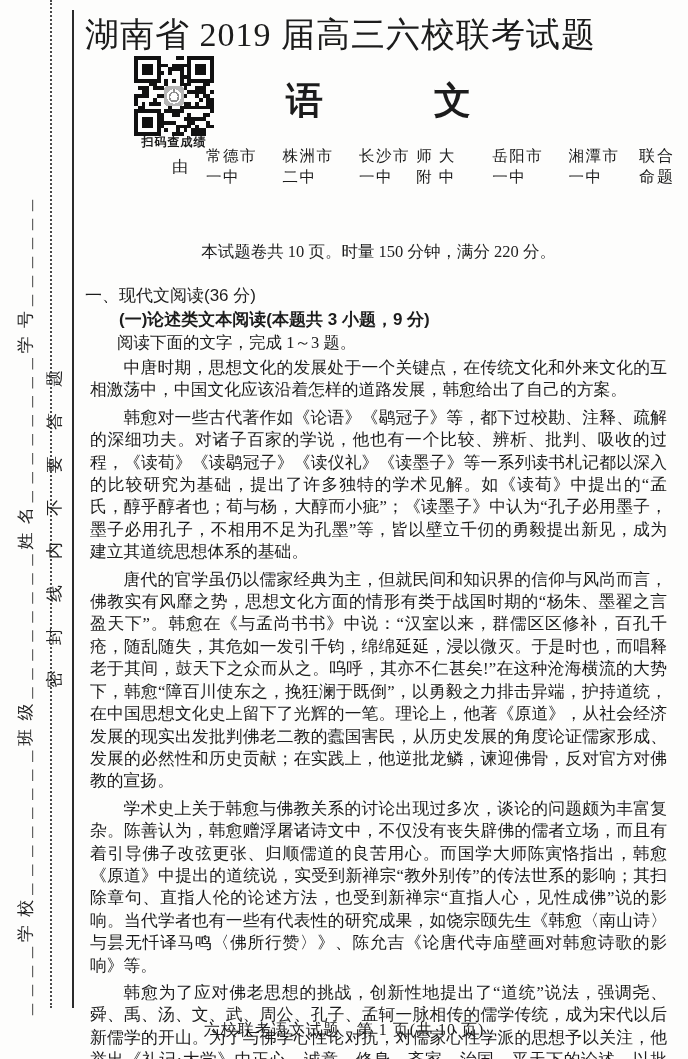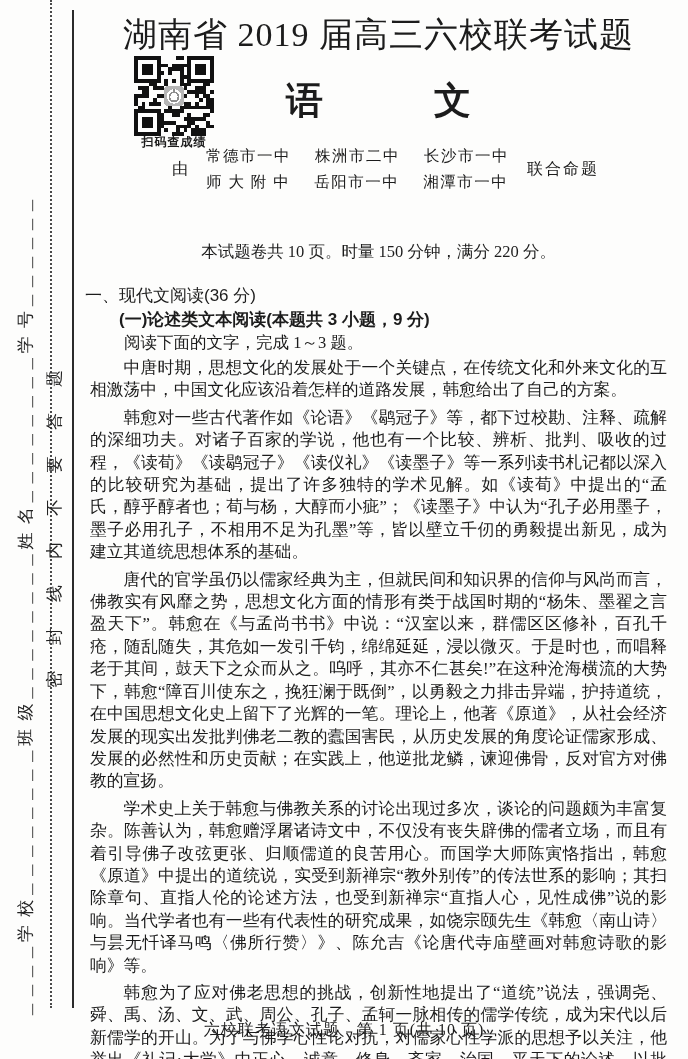--- a/index.html
+++ b/index.html
@@ -11,46 +11,46 @@
   
   .dotted-line{position:absolute;left:50px;top:0;height:1008px;width:0;
     border-left:2px dotted #4a4a4a;}
   .solid-line{position:absolute;left:72px;top:10px;height:998px;width:2px;
     background:#2b2b2b;}
   .v-text{position:absolute;white-space:nowrap;transform:rotate(-90deg);
     transform-origin:0 0;font-family:"Liberation Serif","DejaVu Serif",serif;}
   .v-outer{left:14px;top:1018px;font-size:17px;letter-spacing:2px;color:#222;}
   .v-seal{left:43px;top:688px;font-size:17px;letter-spacing:26px;color:#222;}
   
-  .title{position:absolute;left:85px;top:12px;width:587px;text-align:center;
+  .title{position:absolute;left:85px;top:12px;width:587px;text-align:left;
     font-size:34px;font-weight:400;letter-spacing:1px;}
   .qr{position:absolute;left:134px;top:56px;width:80px;height:80px;}
   .qr svg{display:block;}
   .qr-caption{position:absolute;left:130px;top:134px;width:88px;text-align:center;
     font-size:12px;font-weight:700;letter-spacing:1px;
     font-family:"Liberation Sans","DejaVu Sans",sans-serif;}
   .subject{position:absolute;left:85px;top:76px;width:587px;text-align:center;
     font-size:37px;font-weight:700;}
   .commission{position:absolute;left:172px;top:146px;display:flex;
     align-items:center;gap:18px;font-size:16px;}
-  .commission .schools{display:flex;flex-direction:column;gap:5px;}
+  .commission .schools{display:flex;flex-direction:row;gap:5px;}
   .commission .srow{display:flex;gap:24px;}
   .commission .srow span{letter-spacing:1.5px;font-size:15.5px;}
   .commission .joint{letter-spacing:2px;}
   .producer{position:absolute;left:85px;top:206px;width:587px;text-align:center;
     font-size:17px;font-weight:700;letter-spacing:1px;
     font-family:"Liberation Sans","DejaVu Sans",sans-serif;}
   .exam-info{position:absolute;left:85px;top:241px;width:587px;text-align:center;
     font-size:16.5px;}
   
   .h1{position:absolute;left:85px;top:284px;font-size:17px;font-weight:400;
     font-family:"Liberation Sans","DejaVu Sans",sans-serif;}
   .h2{position:absolute;left:119px;top:308px;font-size:17px;font-weight:700;
     font-family:Liberation Sans, sans-serif;}
-  .instruction{position:absolute;left:124px;top:332px;font-size:16.5px;}
+  .instruction{position:absolute;left:117px;top:332px;font-size:16.5px;}
   .bodytext{position:absolute;left:85px;top:352px;width:587px;
     font-size:16.8px;line-height:22.4px;text-align:justify;}
   .bodytext p{margin:5px;text-indent:2em;}
   .footer{position:absolute;left:0;top:1020px;width:688px;text-align:center;
     font-size:16px;letter-spacing:1px;}
 </style>
 </head>
 <body>
 
 <div class="page">

